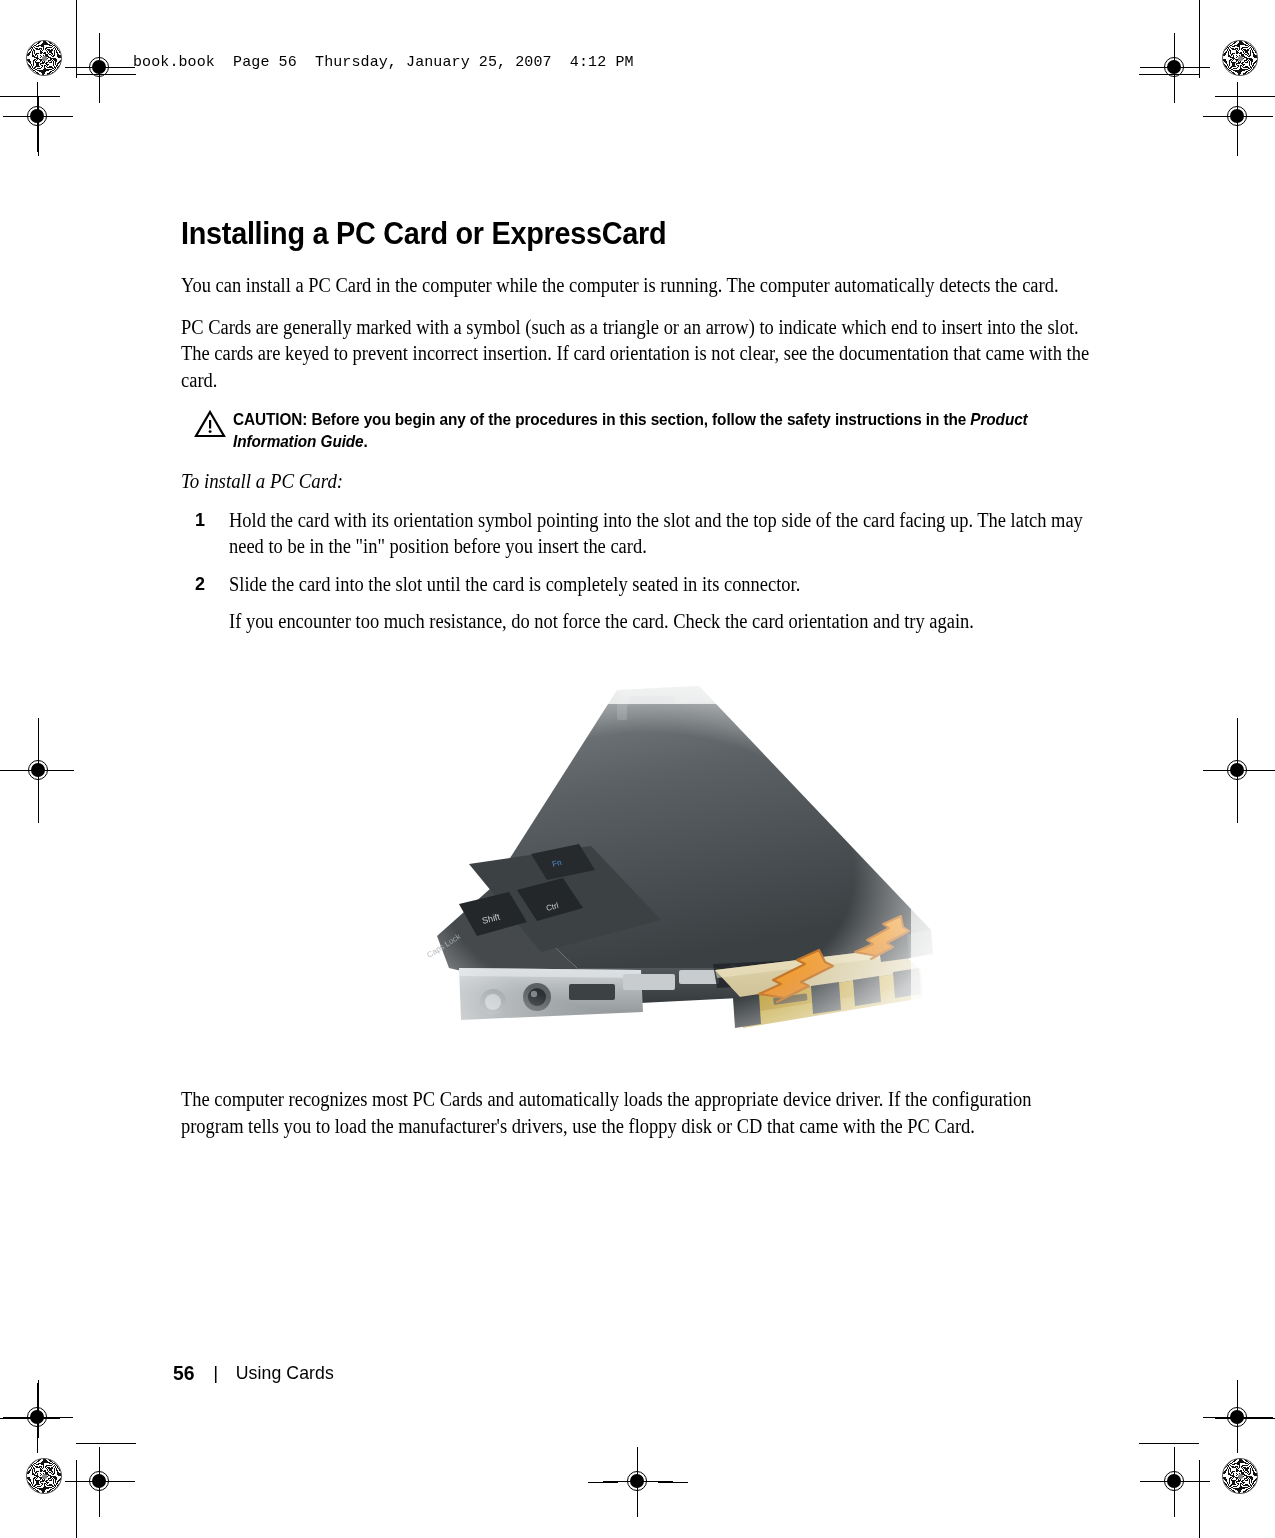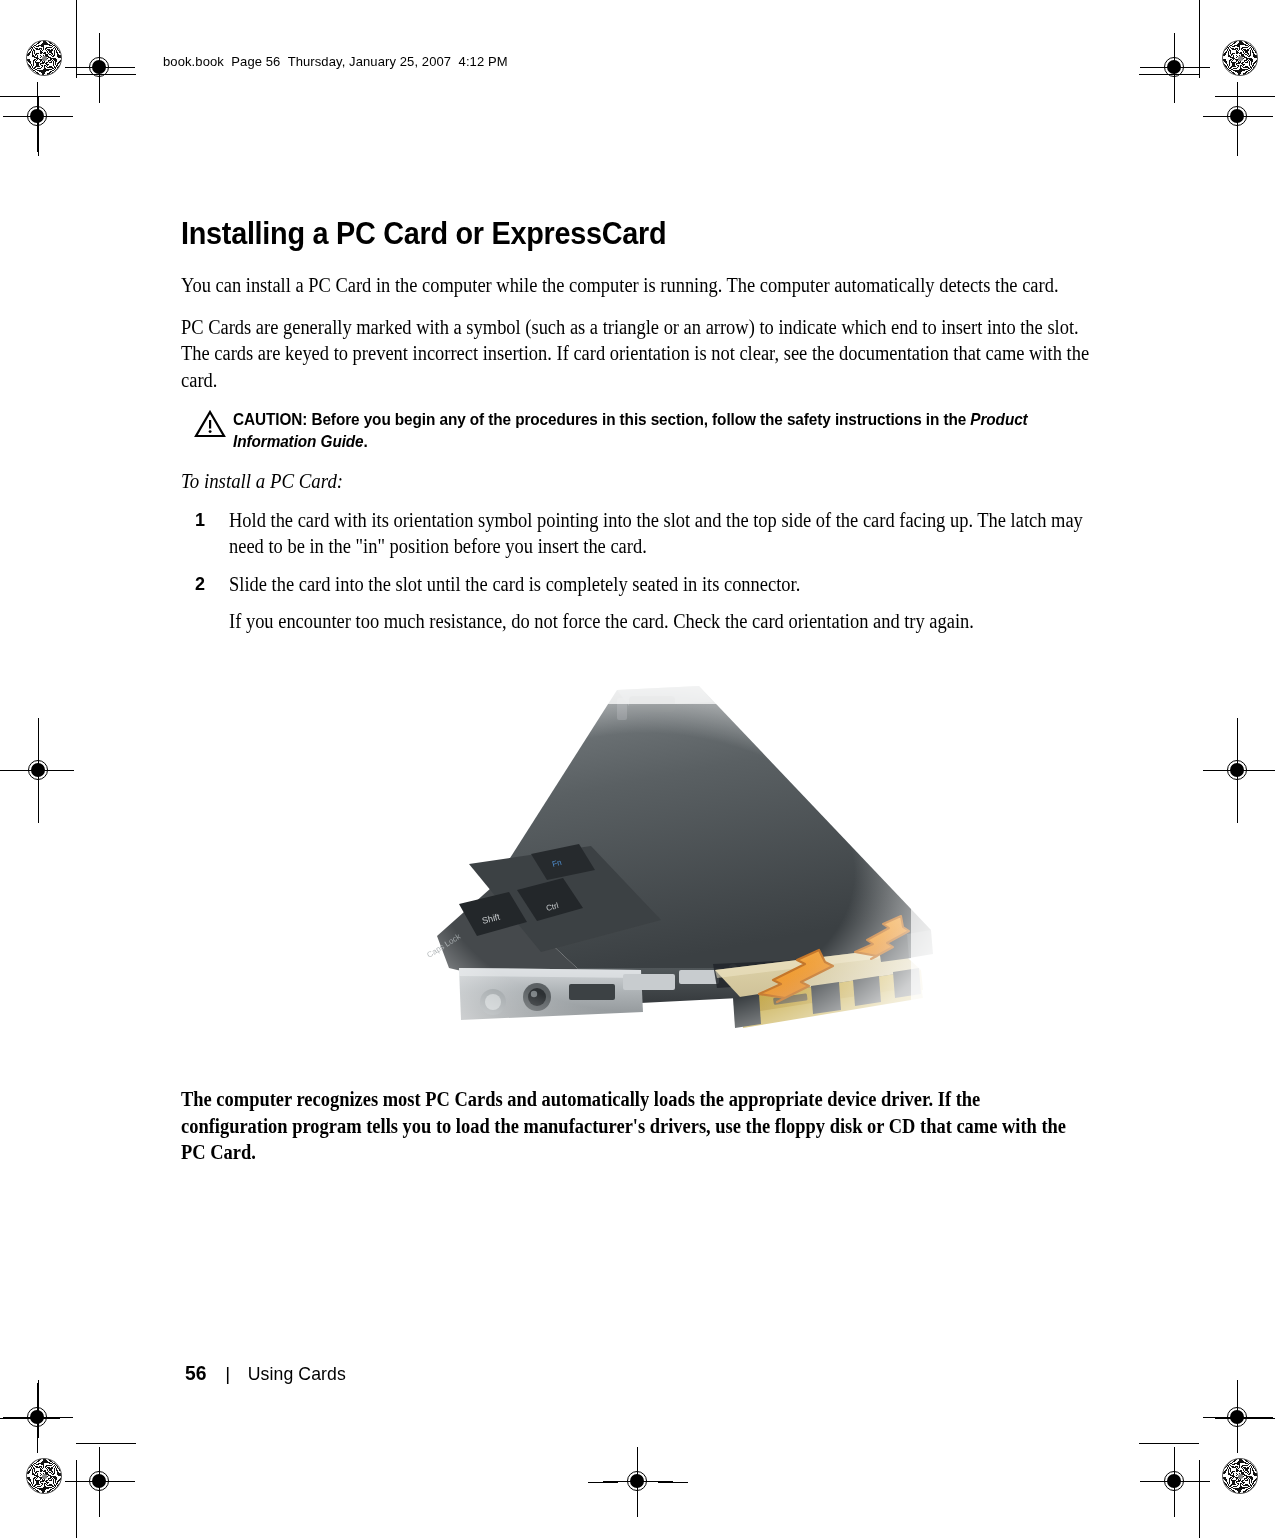--- a/index.html
+++ b/index.html
@@ -77,26 +77,25 @@
   .crop-line {
     position: absolute;
     background: #000;
   }
 
   
   .page-header {
     position: absolute;
     left: 133px;
     top: 54px;
-    font-family: Liberation Sans, sans-serif;
-    font-size: 13px;
+    font-family: Liberation Mono, monospace;
+    font-size: 15px;
     letter-spacing: 0.1px;
     white-space: pre;
     color: #000;
-    margin-left: 30px;
   }
 
   
   .content {
     position: absolute;
     left: 181px;
     top: 216px;
     width: 910px;
   }
 
@@ -212,30 +211,29 @@
     height: 410px;
   }
   .figure svg { display: block; }
 
   
   .closing {
     position: absolute;
     left: 181px;
     top: 1086px;
     width: 910px;
-    font-weight: bold;
   }
 
   
   .footer {
     position: absolute;
-    left: 184px;
+    left: 172px;
     top: 1361px;
     display: flex;
-    align-items: flex-end;
+    align-items: center;
     font-family: "Liberation Sans Narrow", "Liberation Sans", sans-serif;
   }
   .footer .pageno {
     font-weight: bold;
     font-size: 21px;
     transform: scaleX(0.92);
     transform-origin: left baseline;
   }
   .footer .sep {
     margin: 0 14px 0 18px;

